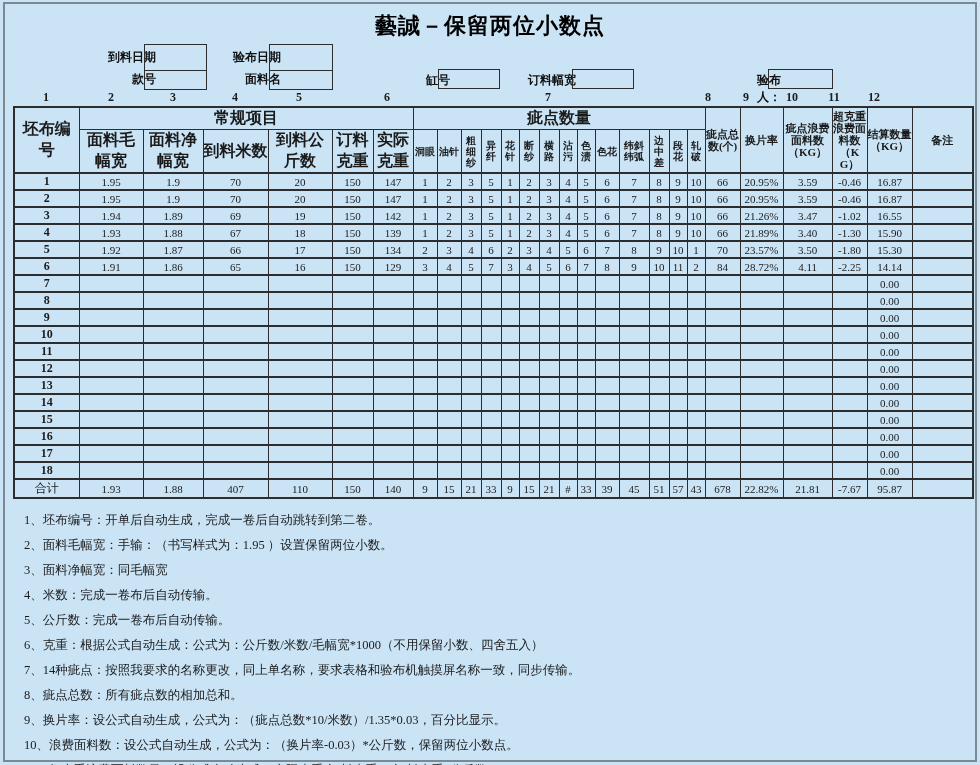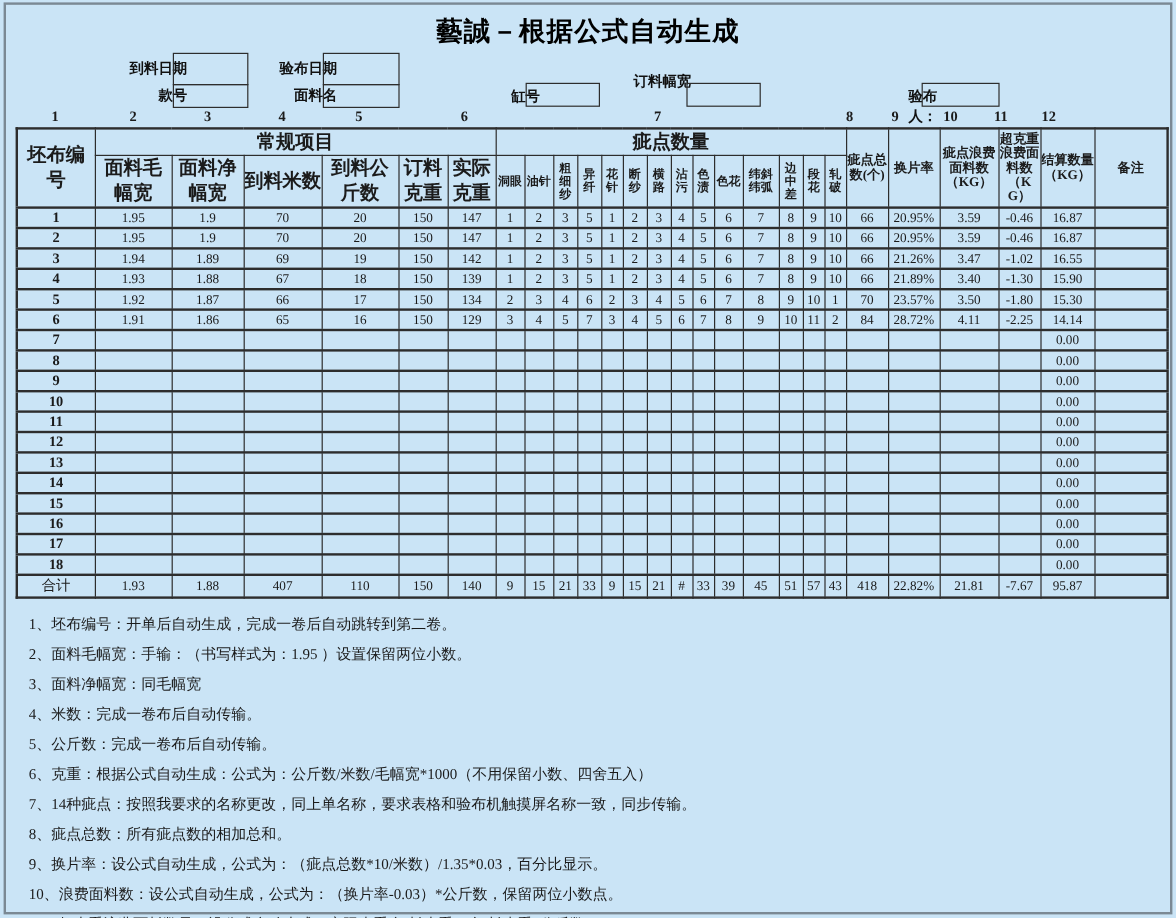--- a/index.html
+++ b/index.html
@@ -46,38 +46,38 @@
   .footnotes{
     position:absolute;left:24px;top:508px;width:930px;
     font-size:12.5px;line-height:25px;color:#1b1b1b;
   }
 </style>
 </head>
 <body>
 
 <div class="page">
 
-  <div class="title">藝誠－根据公式自动生成</div>
+  <div class="title">藝誠－保留两位小数点</div>
 
   <span class="f-label" style="left:88px;top:49px;width:54px;">到料日期</span>
   <div class="f-box" style="left:144px;top:44px;width:61px;height:25px;"></div>
 
   <span class="f-label" style="left:213px;top:49px;width:54px;">验布日期</span>
   <div class="f-box" style="left:269px;top:44px;width:62px;height:25px;"></div>
 
   <span class="f-label" style="left:88px;top:71px;width:54px;">款号</span>
   <div class="f-box" style="left:144px;top:70px;width:61px;height:18px;"></div>
 
   <span class="f-label" style="left:213px;top:71px;width:54px;text-align:right;">面料名</span>
   <div class="f-box" style="left:269px;top:70px;width:62px;height:18px;"></div>
 
   <span class="f-label" style="left:408px;top:72px;width:28px;">缸号</span>
   <div class="f-box" style="left:438px;top:69px;width:60px;height:18px;"></div>
 
-  <span class="f-label" style="left:512px;top:60px;width:50px;">订料幅宽</span>
+  <span class="f-label" style="left:512px;top:72px;width:50px;">订料幅宽</span>
   <div class="f-box" style="left:572px;top:69px;width:60px;height:18px;"></div>
 
   <span class="f-label" style="left:720px;top:72px;width:47px;">验布人：</span>
   <div class="f-box" style="left:768px;top:69px;width:63px;height:18px;"></div>
 
   <div class="colnums">
       <span style="left: 46px;">1</span>
       <span style="left: 111px;">2</span>
       <span style="left: 173px;">3</span>
       <span style="left: 235px;">4</span>
@@ -694,21 +694,21 @@
           <td>9</td>
           <td>15</td>
           <td>21</td>
           <td>#</td>
           <td>33</td>
           <td>39</td>
           <td>45</td>
           <td>51</td>
           <td>57</td>
           <td>43</td>
-          <td>418</td>
+          <td>678</td>
           <td>22.82%</td>
           <td>21.81</td>
           <td>-7.67</td>
           <td>95.87</td>
           <td></td>
         </tr>
       </tbody>
     </table>
 
   <div class="footnotes">

